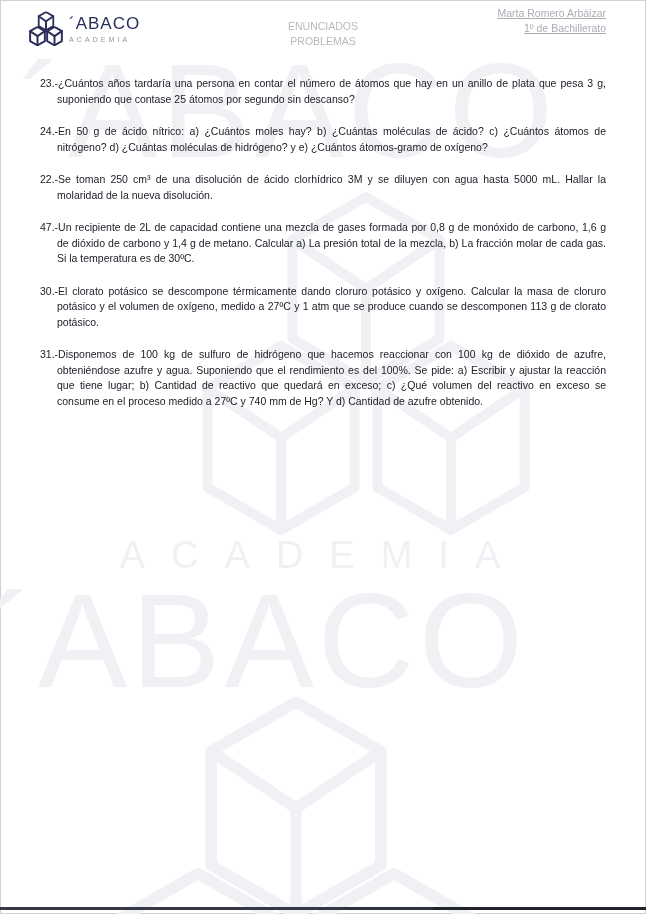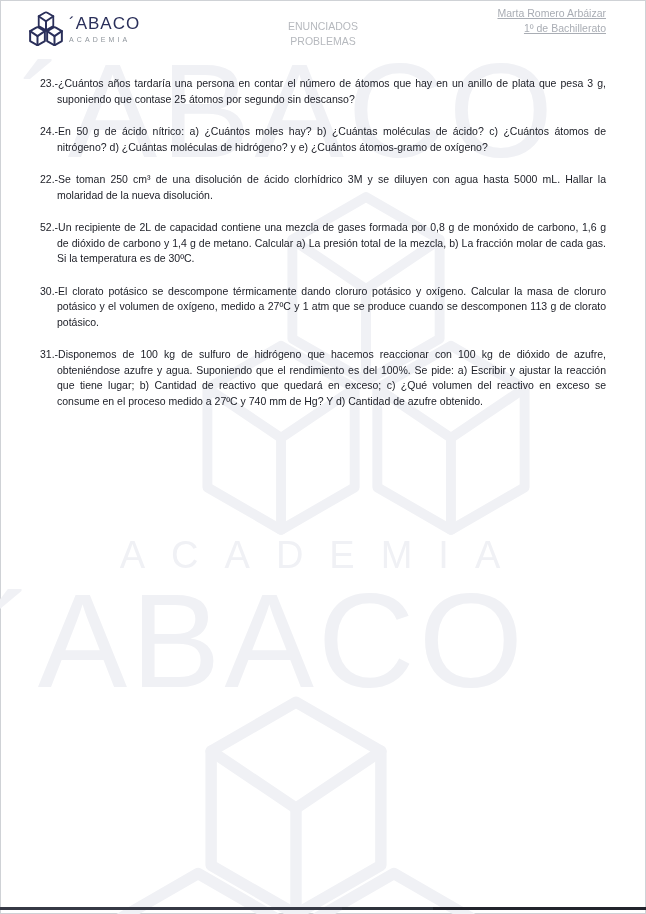--- a/index.html
+++ b/index.html
@@ -90,21 +90,21 @@
   <div class="header-right">
     <div>Marta Romero Arbáizar</div>
     <div>1º de Bachillerato</div>
   </div>
 </div>
 
 <div class="content">
   <p class="problem"><span class="pnum">23.-</span><span>¿Cuántos años tardaría una persona en contar el número de átomos que hay en un anillo de plata que pesa 3 g, suponiendo que contase 25 átomos por segundo sin descanso?</span></p>
   <p class="problem"><span class="pnum">24.-</span><span>En 50 g de ácido nítrico: a) ¿Cuántos moles hay? b) ¿Cuántas moléculas de ácido? c) ¿Cuántos átomos de nitrógeno? d) ¿Cuántas moléculas de hidrógeno? y e) ¿Cuántos átomos-gramo de oxígeno?</span></p>
   <p class="problem"><span class="pnum">22.-</span><span>Se toman 250 cm³ de una disolución de ácido clorhídrico 3M y se diluyen con agua hasta 5000 mL. Hallar la molaridad de la nueva disolución.</span></p>
-  <p class="problem"><span class="pnum">52.-</span><span>Un recipiente de 2L de capacidad contiene una mezcla de gases formada por 0,8 g de monóxido de carbono, 1,6 g de dióxido de carbono y 1,4 g de metano. Calcular a) La presión total de la mezcla, b) La fracción molar de cada gas. Si la temperatura es de 30ºC.</span></p>
+  <p class="problem"><span class="pnum">47.-</span><span>Un recipiente de 2L de capacidad contiene una mezcla de gases formada por 0,8 g de monóxido de carbono, 1,6 g de dióxido de carbono y 1,4 g de metano. Calcular a) La presión total de la mezcla, b) La fracción molar de cada gas. Si la temperatura es de 30ºC.</span></p>
   <p class="problem"><span class="pnum">30.-</span><span>El clorato potásico se descompone térmicamente dando cloruro potásico y oxígeno. Calcular la masa de cloruro potásico y el volumen de oxígeno, medido a 27ºC y 1 atm que se produce cuando se descomponen 113 g de clorato potásico.</span></p>
   <p class="problem"><span class="pnum">31.-</span><span>Disponemos de 100 kg de sulfuro de hidrógeno que hacemos reaccionar con 100 kg de dióxido de azufre, obteniéndose azufre y agua. Suponiendo que el rendimiento es del 100%. Se pide: a) Escribir y ajustar la reacción que tiene lugar; b) Cantidad de reactivo que quedará en exceso; c) ¿Qué volumen del reactivo en exceso se consume en el proceso medido a 27ºC y 740 mm de Hg? Y d) Cantidad de azufre obtenido.</span></p>
 </div>
 
 <div class="footer-bar">
   <div class="seg-navy"></div>
   <div class="seg-teal"></div>
   <div class="seg-dark"></div>
 </div>
 

